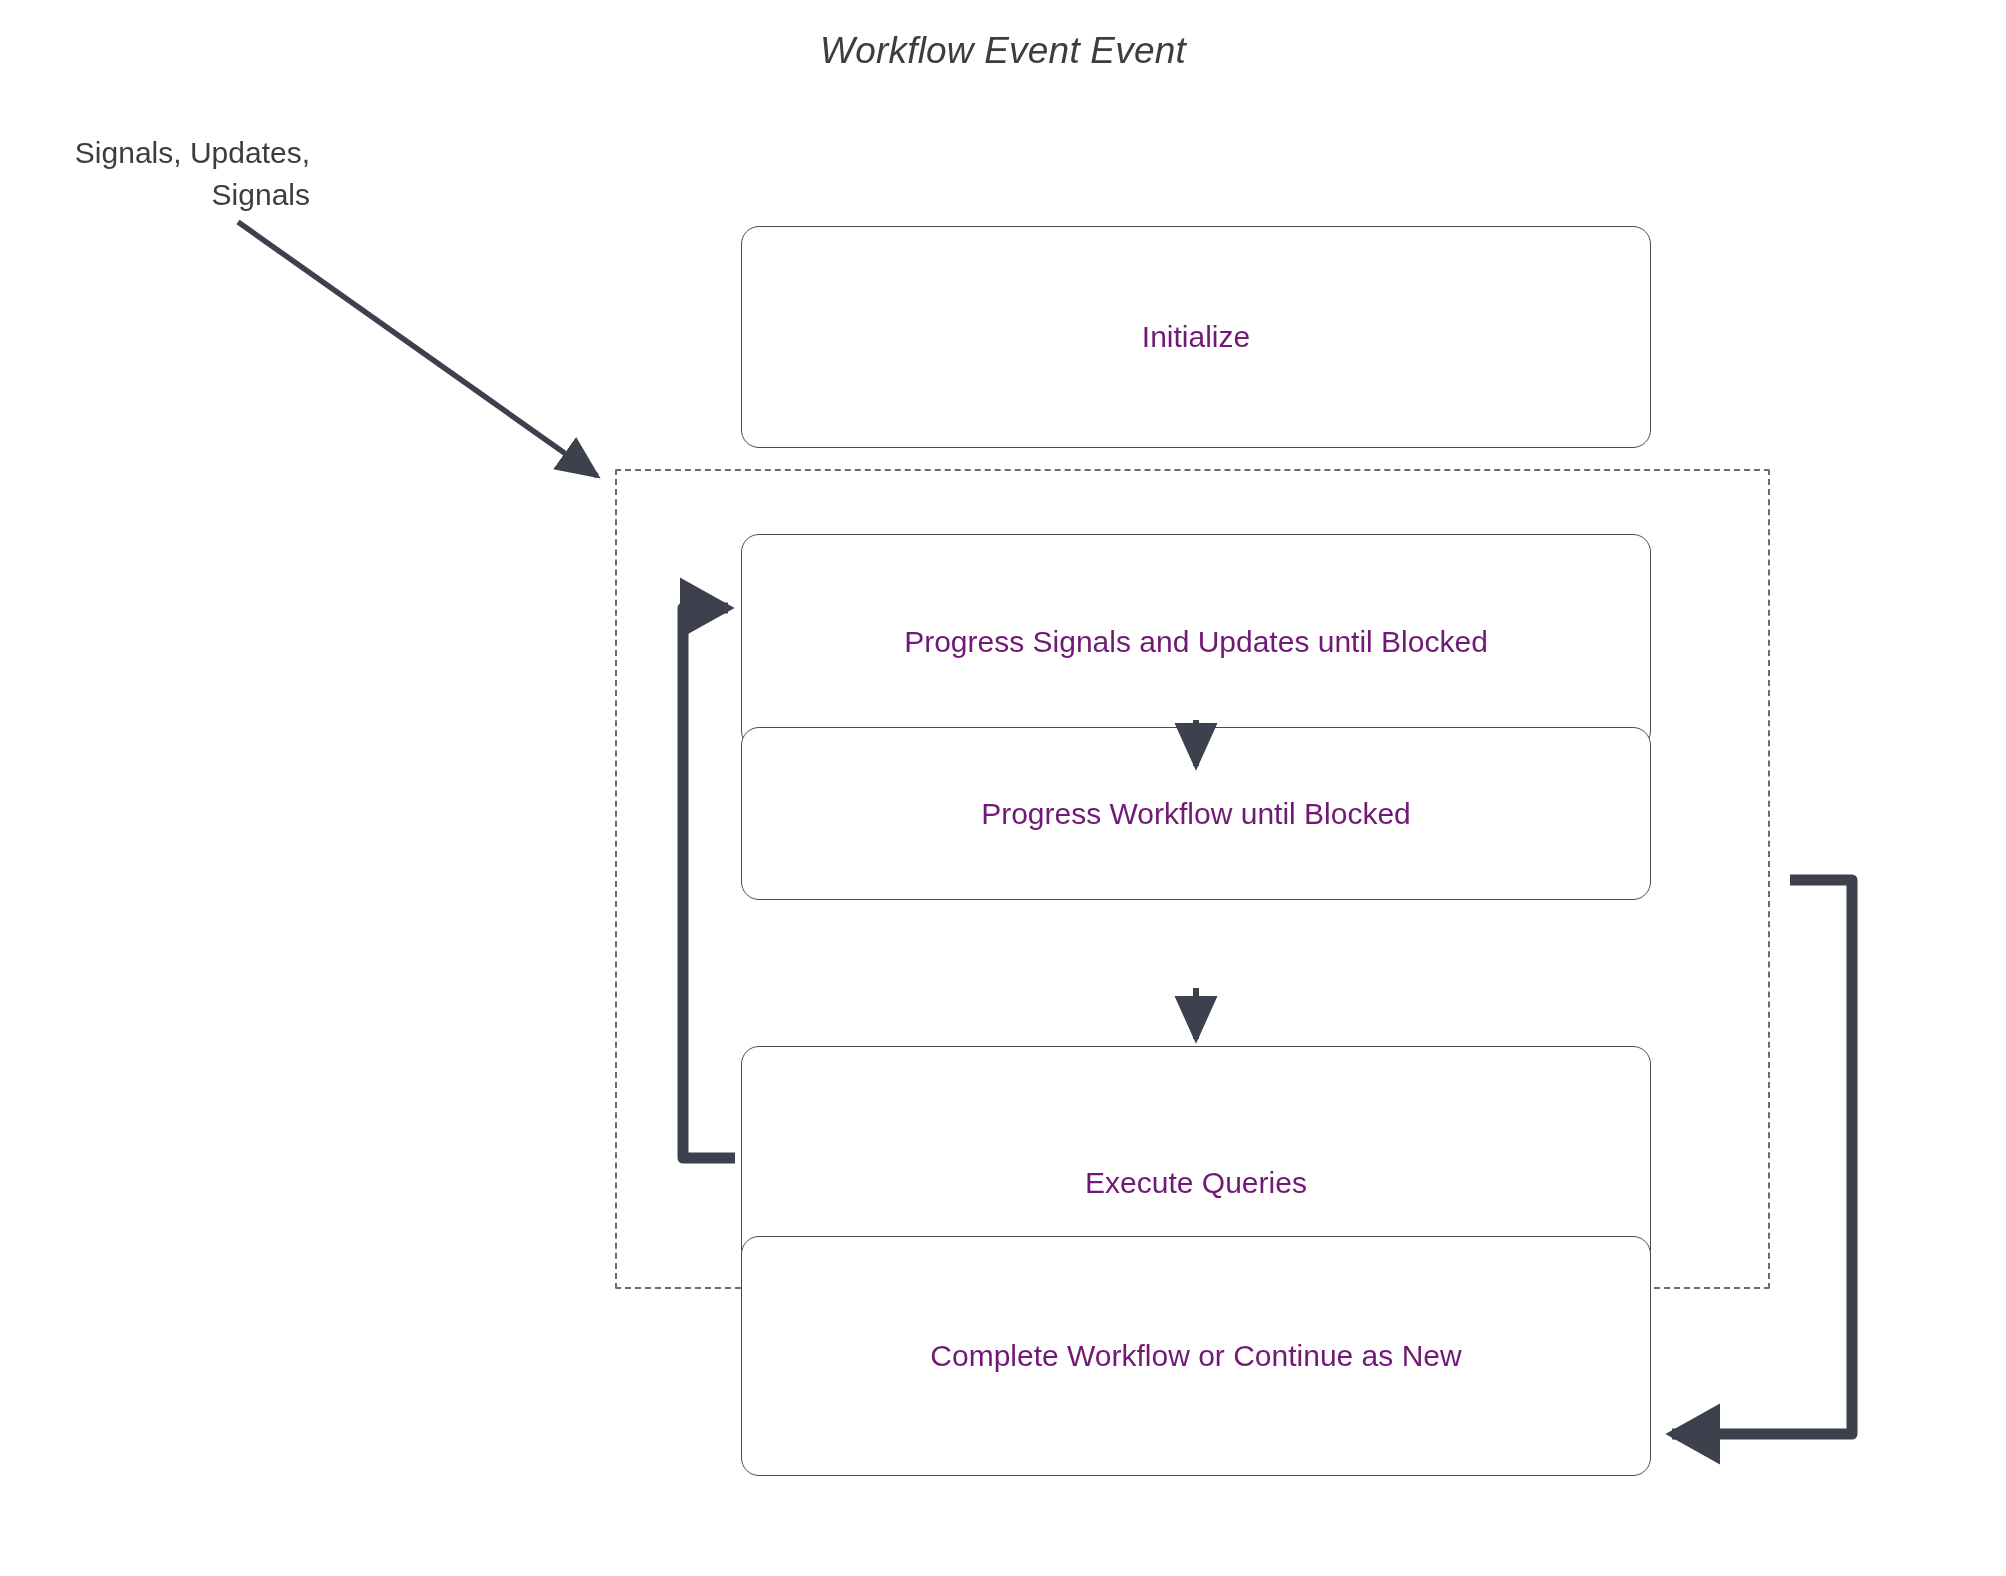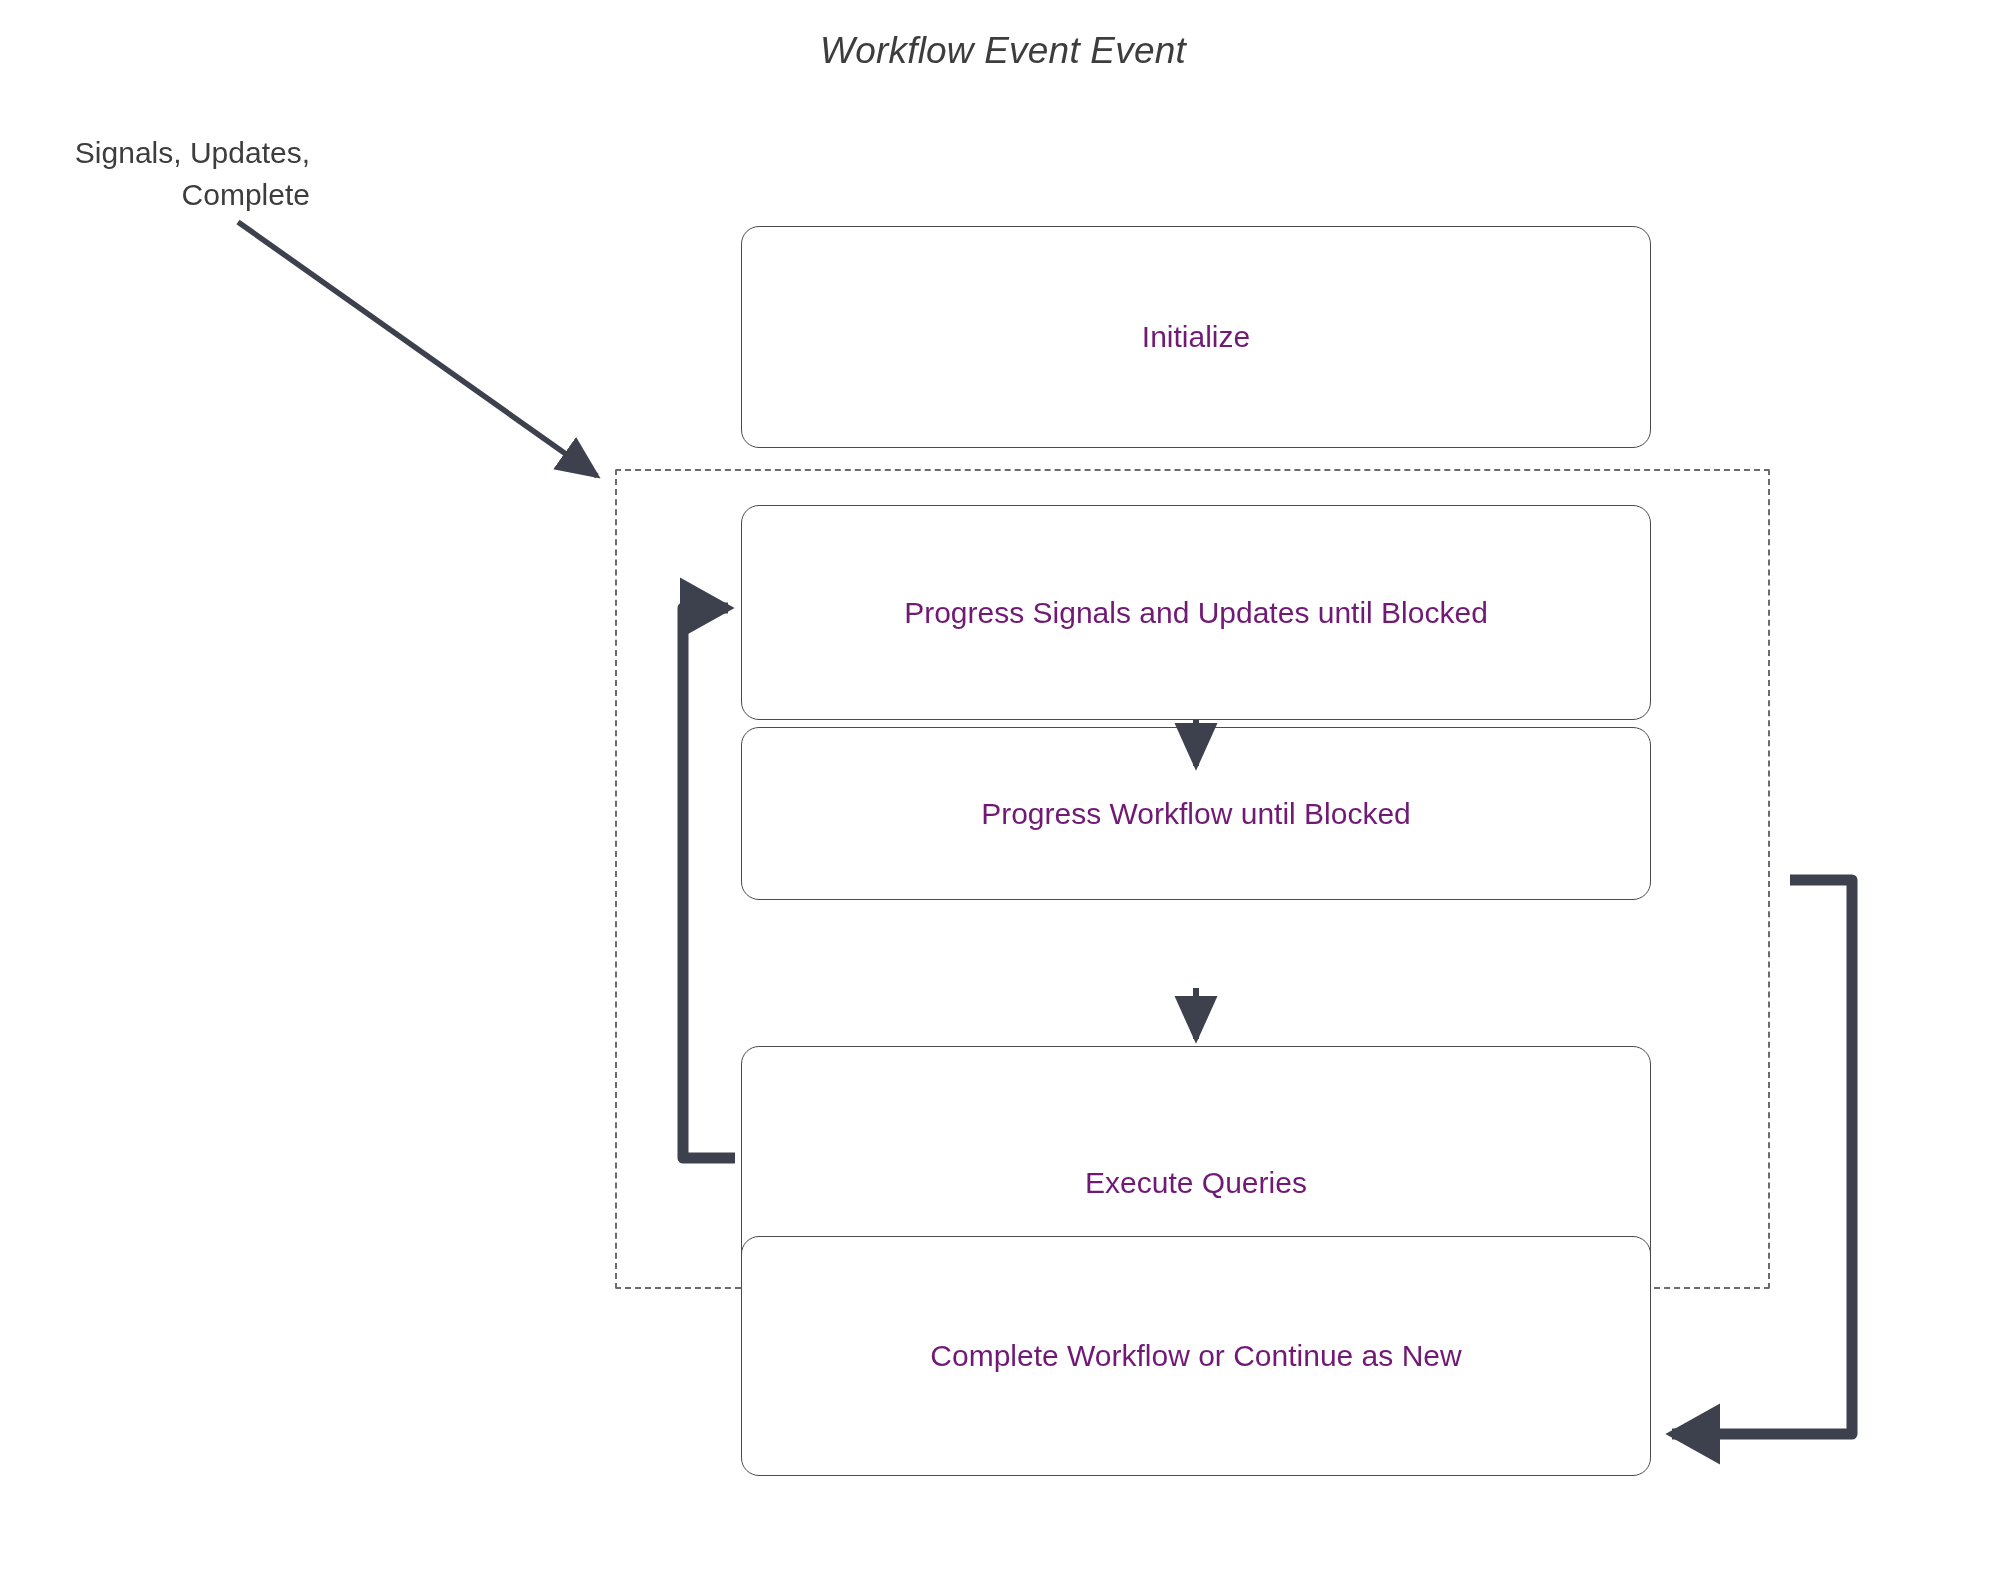--- a/index.html
+++ b/index.html
@@ -60,21 +60,21 @@
     border-radius: 18px;
     display: flex;
     align-items: center;
     justify-content: center;
     font-size: 30px;
     color: #701a75;
     white-space: nowrap;
   }
 
   #node-initialize      { left: 741px; top: 226px;  width: 910px; height: 222px; }
-  #node-progress-signals{ left: 741px; top: 505px;  width: 910px; height: 215px; }
+  #node-progress-signals{ left: 741px; top: 534px;  width: 910px; height: 215px; }
   #node-progress-wf     { left: 741px; top: 727px;  width: 910px; height: 173px; justify-content: center; }
   #node-execute-queries { left: 741px; top: 1046px; width: 910px; height: 274px; }
   #node-complete        { left: 741px; top: 1236px; width: 910px; height: 240px; }
 
   
   #loop-container {
     position: absolute;
     left: 615px;
     top: 469px;
     width: 1155px;
@@ -97,21 +97,21 @@
 </style>
 </head>
 <body>
 
 <div id="canvas">
 
   <div class="diagram-title">Workflow Event Event</div>
 
   <div class="external-label">
     <span>Signals, Updates,</span>
-    <span class="l2">Complete</span>
+    <span class="l2">Signals</span>
   </div>
 
   <div id="loop-container"></div>
 
   <div class="node" id="node-initialize">
     <span>Initialize</span>
   </div>
 
   <div class="node" id="node-progress-signals">
     <span>Progress Signals and Updates until Blocked</span>

